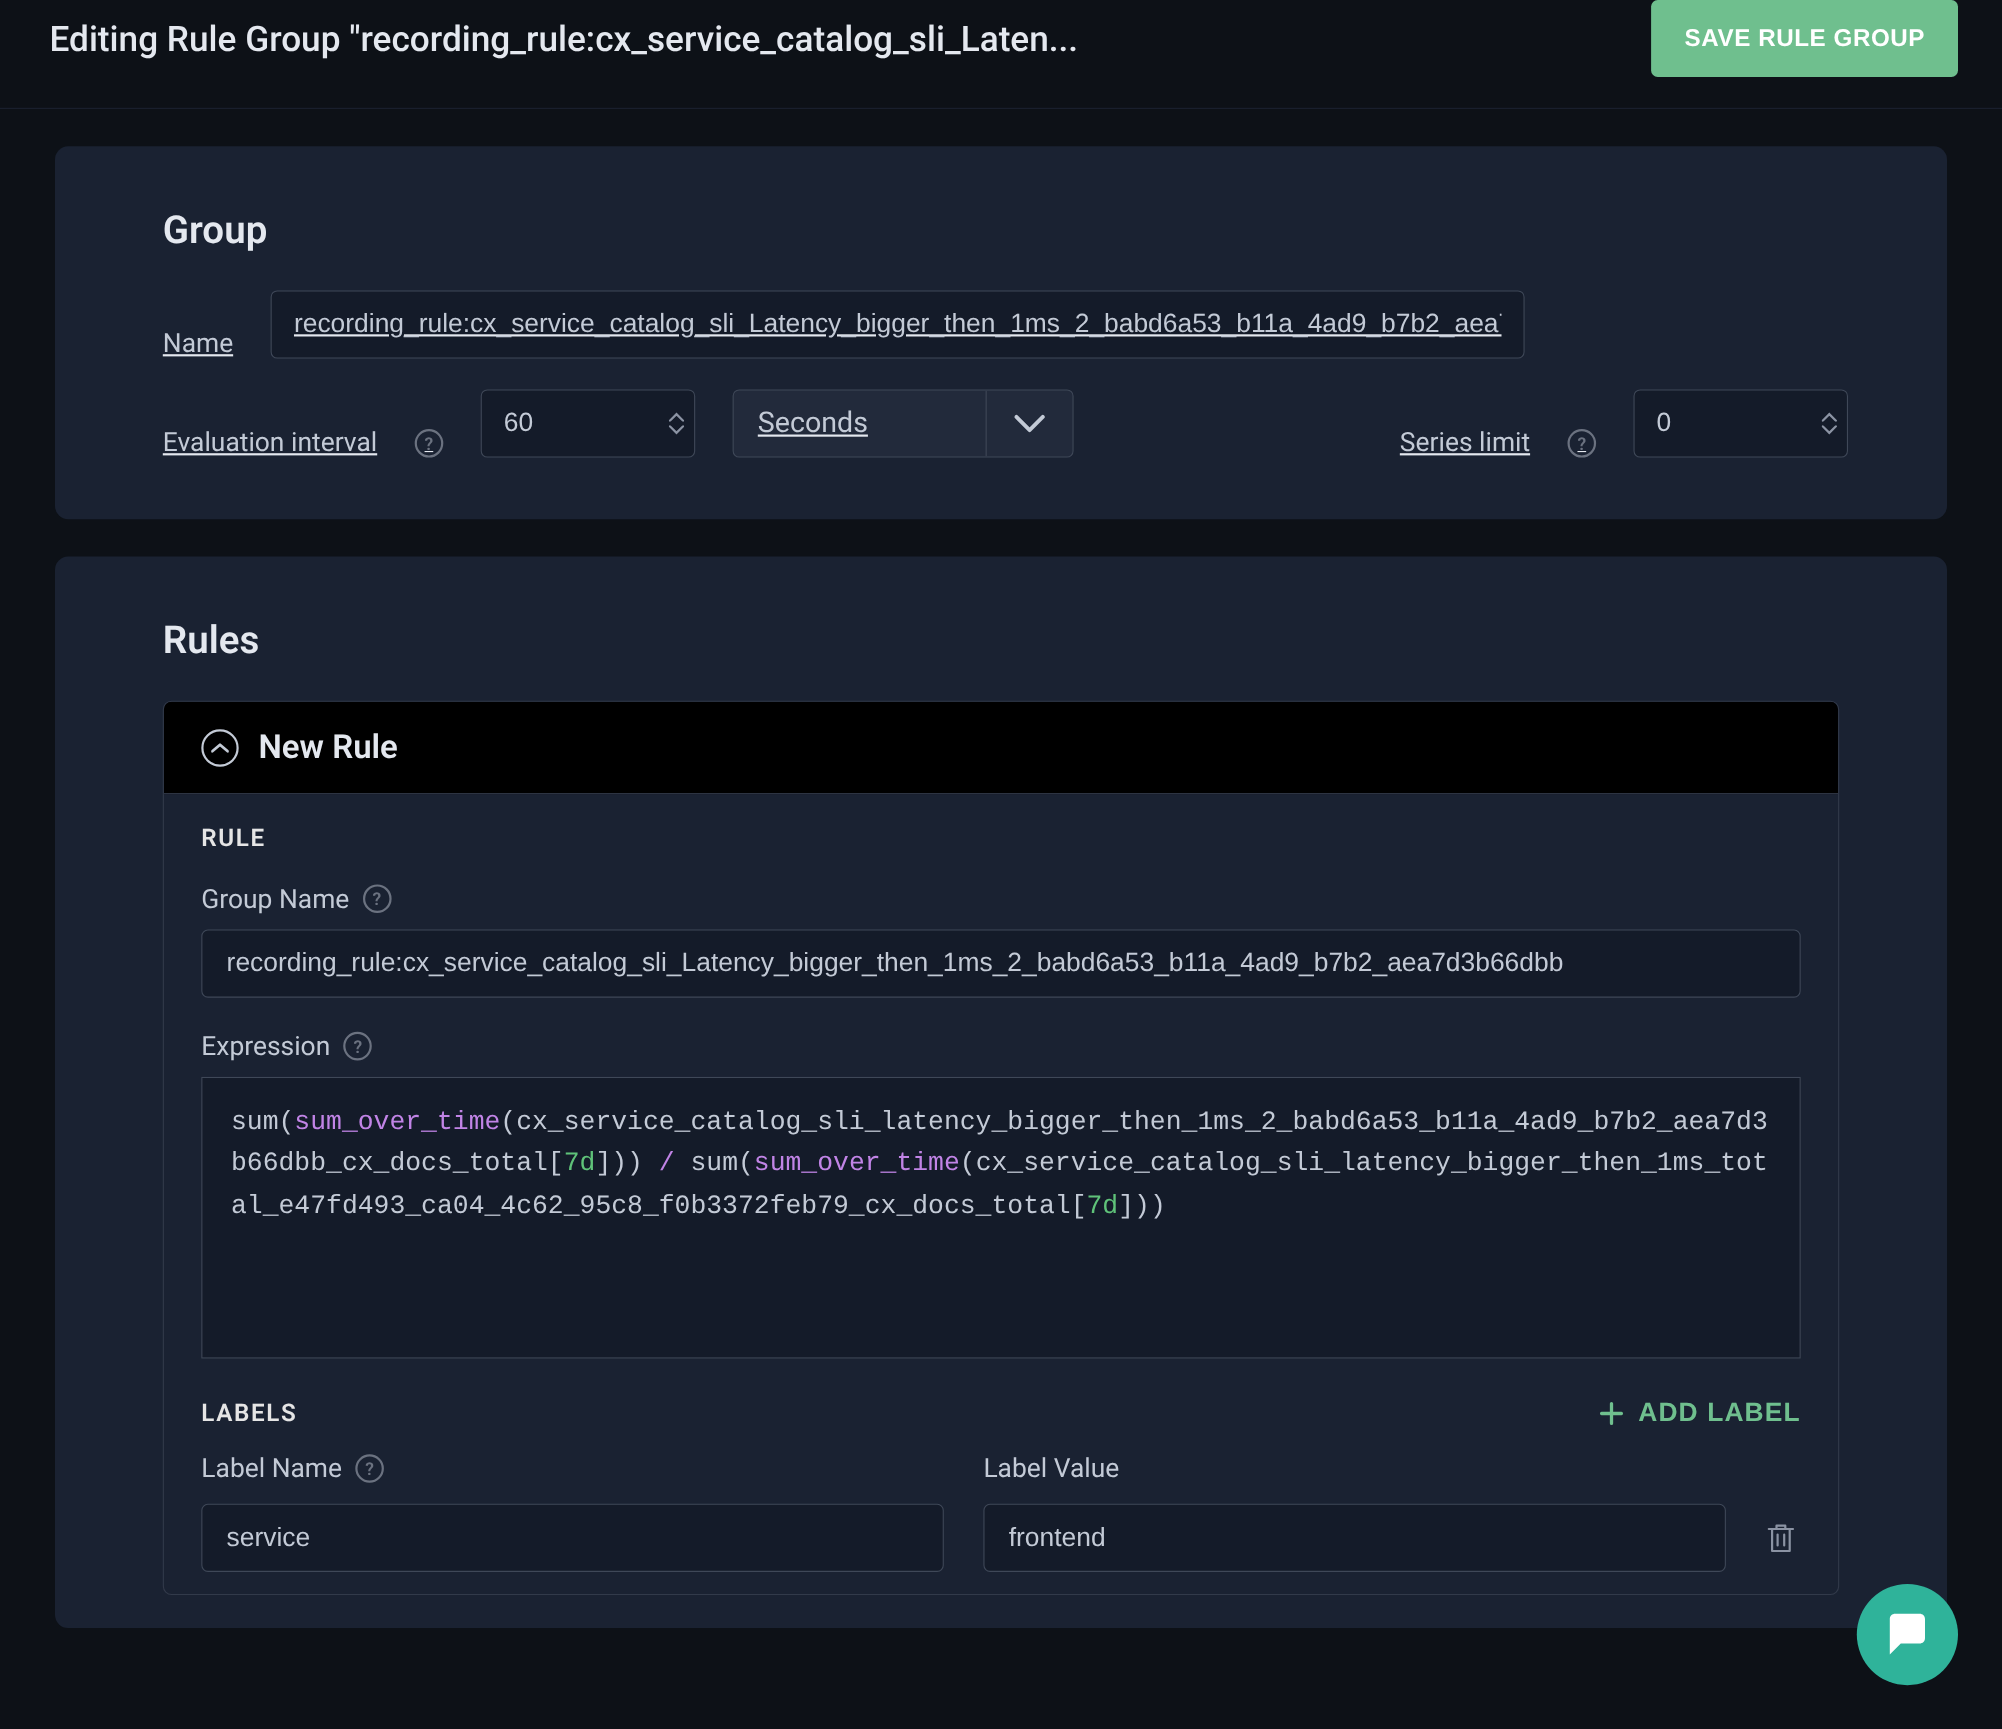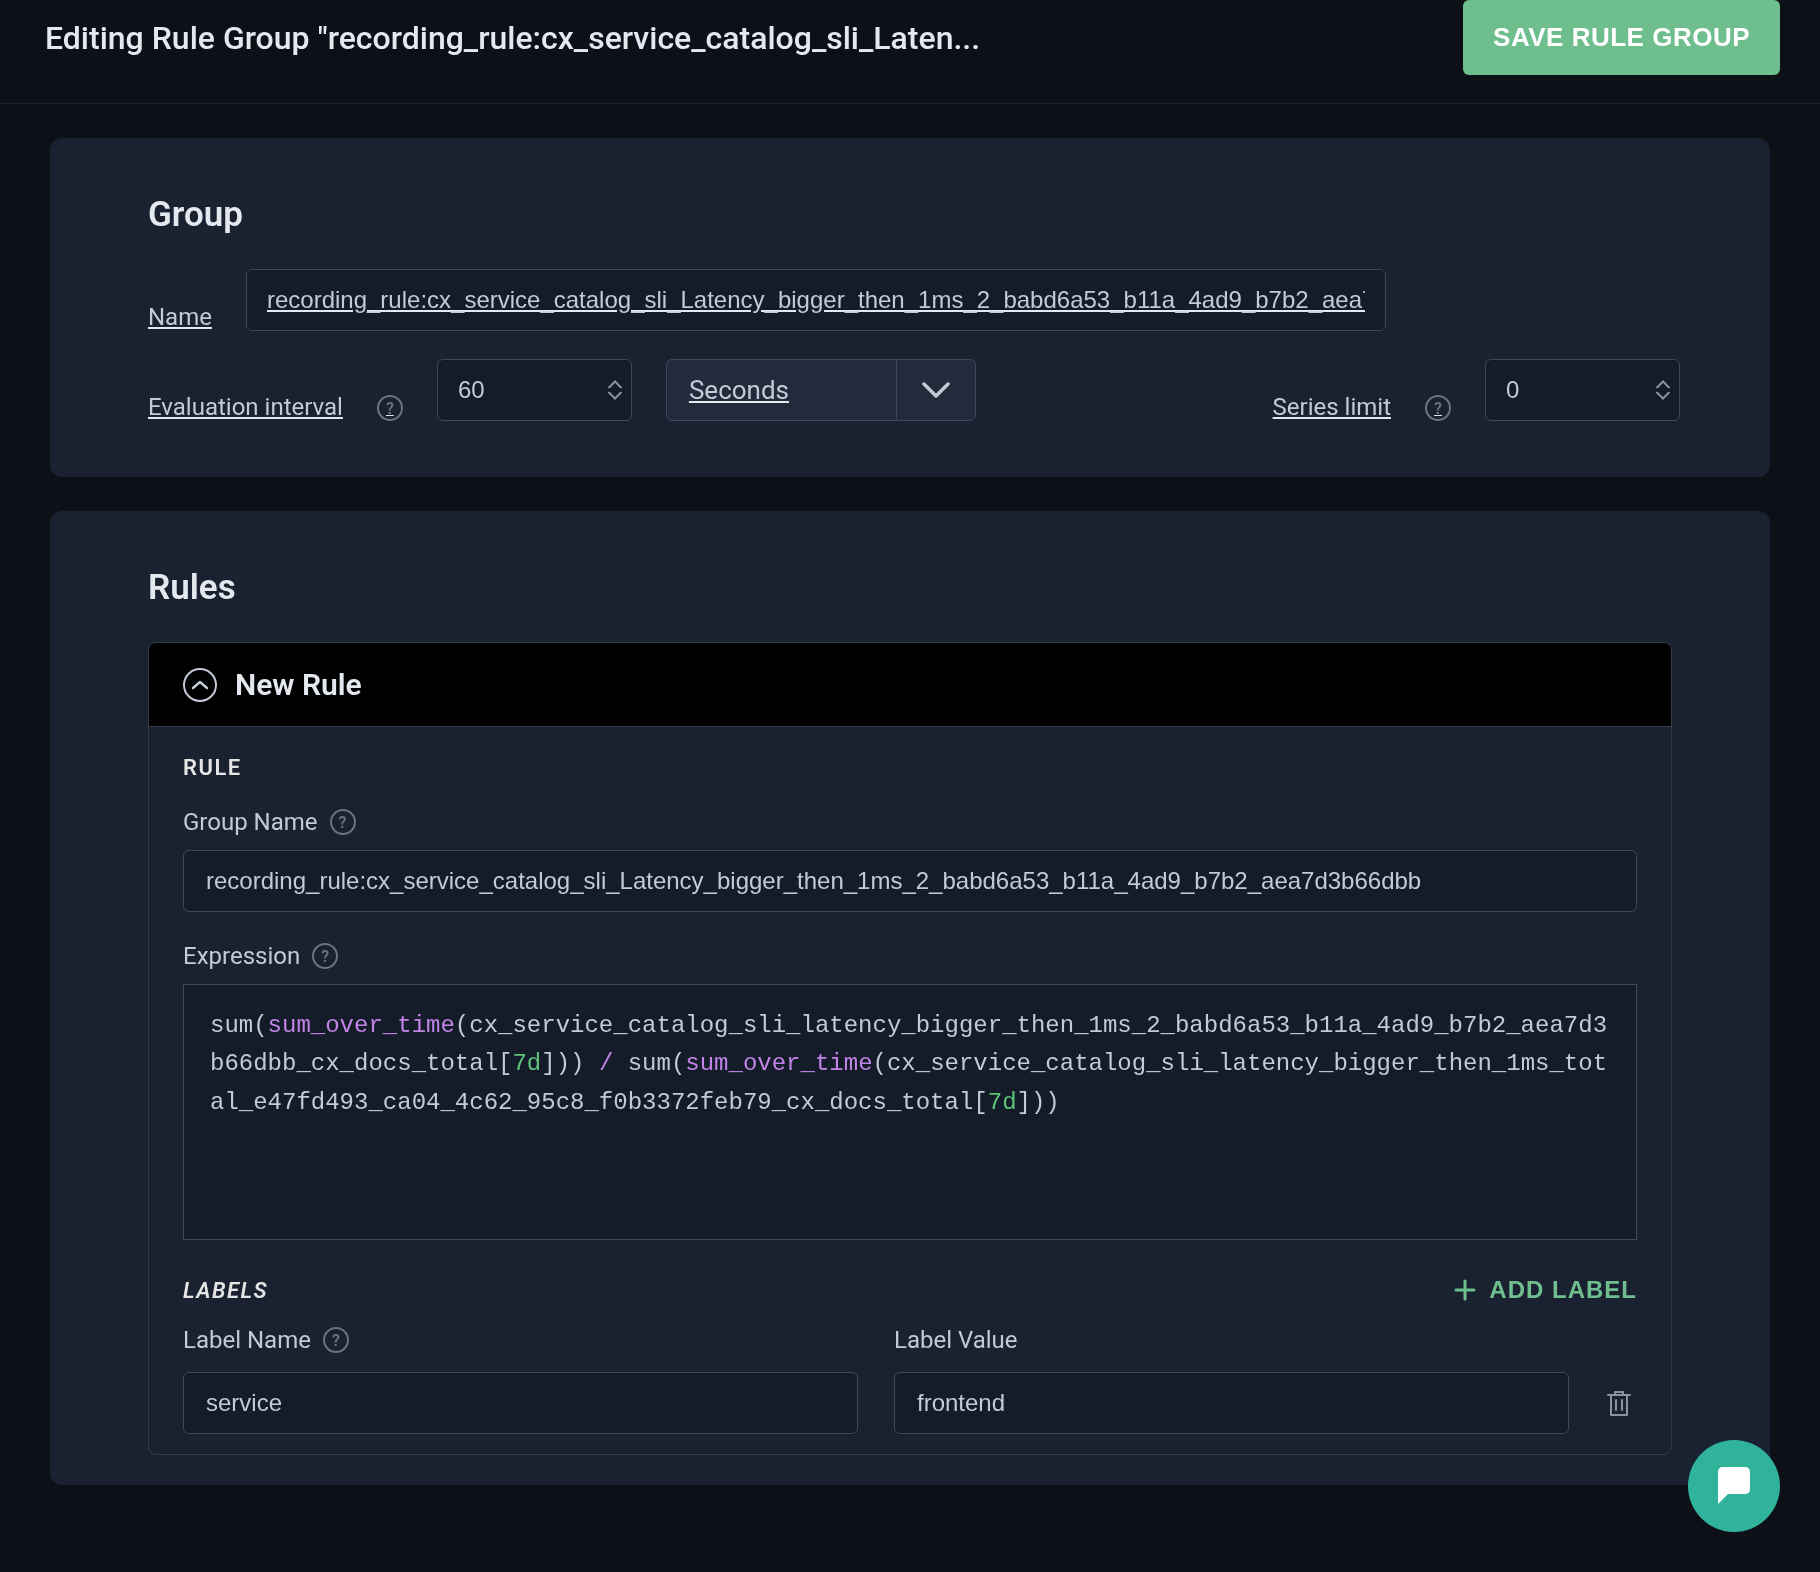--- a/index.html
+++ b/index.html
@@ -30,21 +30,21 @@
     white-space: nowrap;
     overflow: hidden;
     text-overflow: ellipsis;
     max-width: 1300px;
   }
   .save-btn {
     background: #6fbf8e;
     color: #ffffff;
     border: none;
     padding: 22px 30px;
-    font-size: 26px;
+    font-size: 22px;
     font-weight: 600;
     letter-spacing: 0.5px;
     border-radius: 6px;
     cursor: pointer;
   }
   .panel {
     background: #1a2232;
     border-radius: 12px;
     margin: 34px 50px;
     padding: 56px 90px 56px 98px;
@@ -374,21 +374,21 @@
       <input class="full-input" value="recording_rule:cx_service_catalog_sli_Latency_bigger_then_1ms_2_babd6a53_b11a_4ad9_b7b2_aea7d3b66dbb" style="">
 
       <div class="inline-label">
         <span class="label-text">Expression</span>
         <span class="help-icon">?</span>
       </div>
 
       <div class="code-box" id="expression-box"><span>sum(</span><span class="tok-fn">sum_over_time</span><span>(cx_service_catalog_sli_latency_bigger_then_1ms_2_babd6a53_b11a_4ad9_b7b2_aea7d3b66dbb_cx_docs_total[</span><span class="tok-green">7d</span><span>])) </span><span class="tok-op">/</span> <span>sum(</span><span class="tok-fn">sum_over_time</span><span>(cx_service_catalog_sli_latency_bigger_then_1ms_total_e47fd493_ca04_4c62_95c8_f0b3372feb79_cx_docs_total[</span><span class="tok-green">7d</span><span>]))</span></div>
 
       <div class="labels-header">
-        <div class="sub-section-label" style="margin-bottom:0;font-style:italic;">LABELS</div>
+        <div class="sub-section-label" style="margin-bottom:0;">LABELS</div>
         <button class="add-label-btn">
           <svg width="24" height="24" viewBox="0 0 24 24">
               <path d="M12 3 V21 M3 12 H21" stroke="#6fbf8e" stroke-width="3" stroke-linecap="round"></path>
             </svg>
           <span>ADD LABEL</span>
         </button>
       </div>
 
       <div class="labels-row">
         <div class="label-col">

